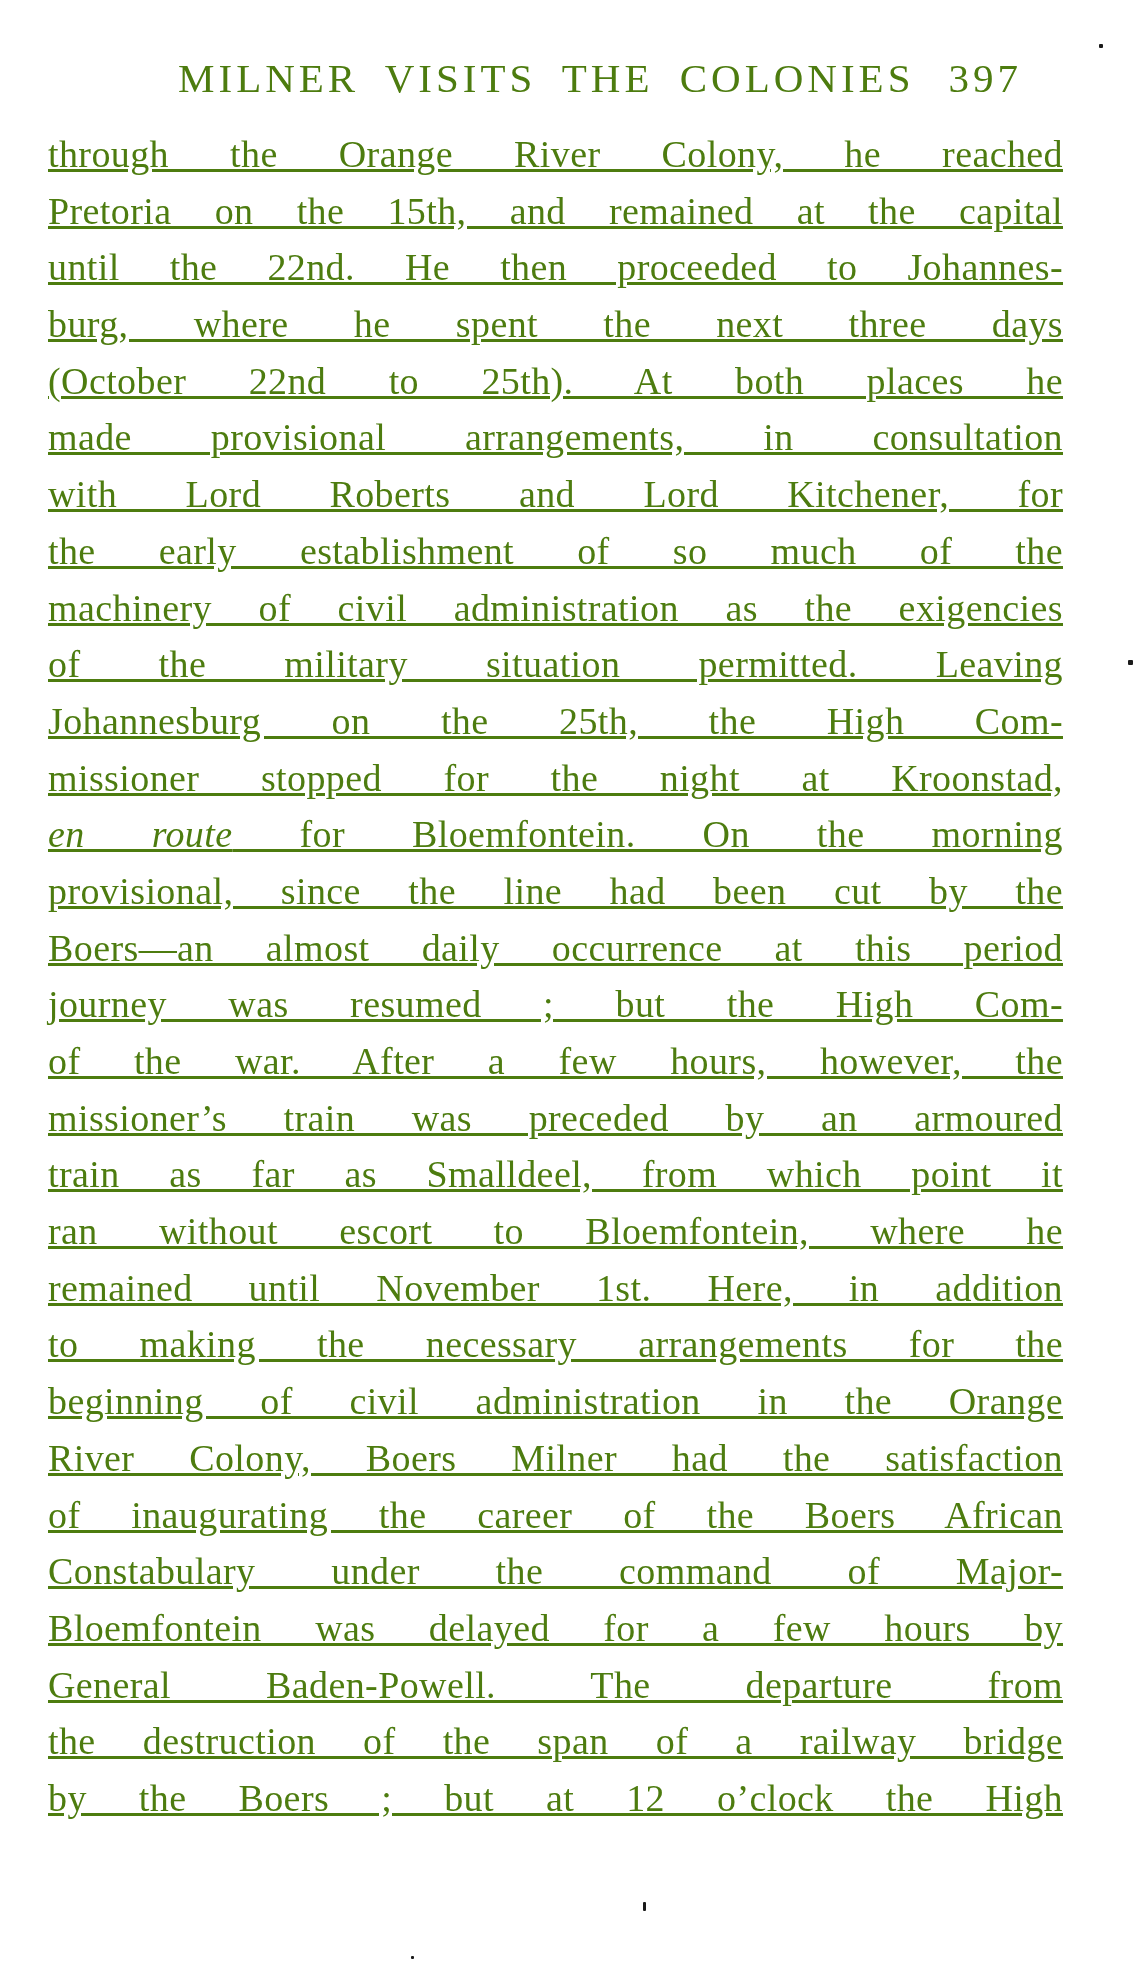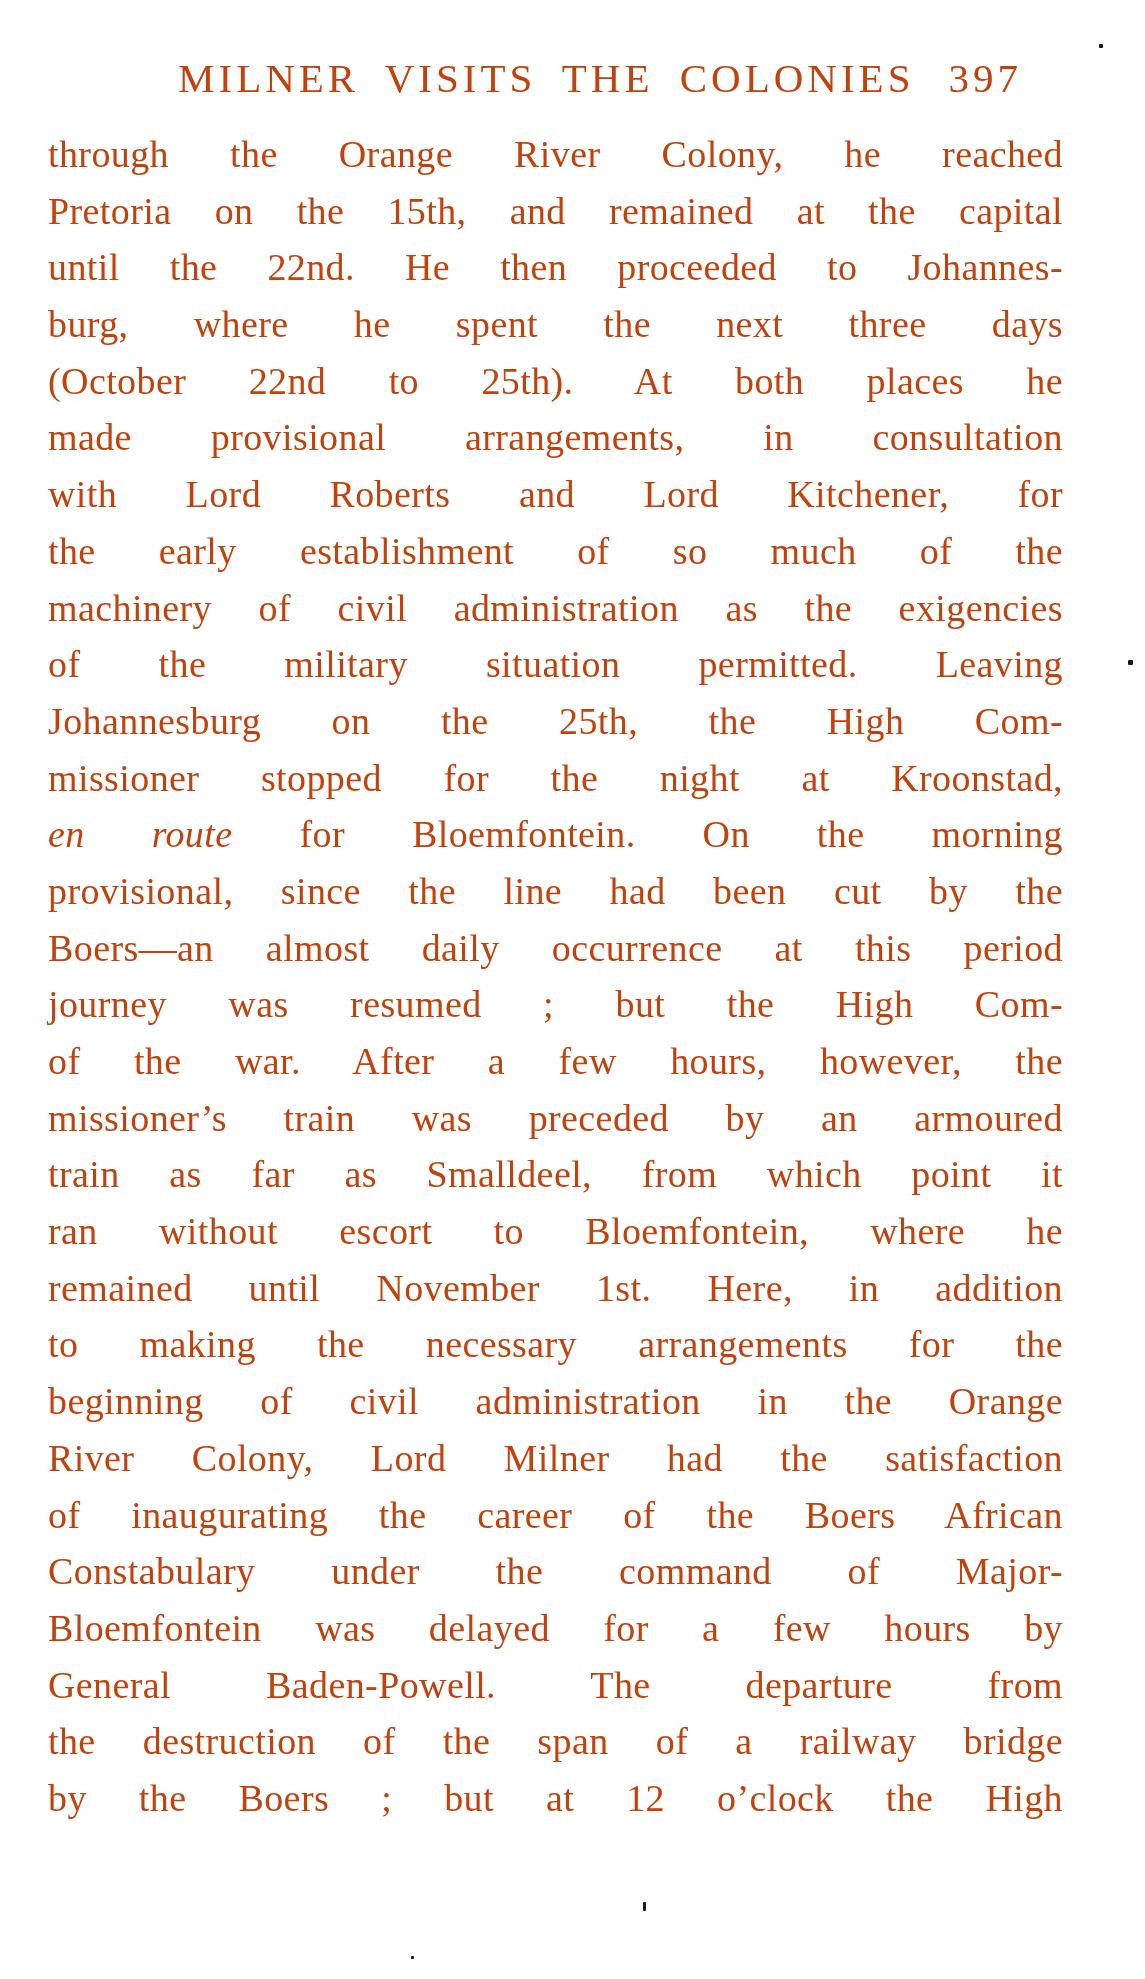--- a/index.html
+++ b/index.html
@@ -7,21 +7,21 @@
     padding: 0;
     background: #ffffff;
   }
   .page {
     position: relative;
     width: 1145px;
     height: 1979px;
     background: #ffffff;
     overflow: hidden;
     font-family: "Liberation Serif", "DejaVu Serif", serif;
-    color: #c2410c;
+    color: #4d7c0f;
   }
   .running-header {
     position: absolute;
     top: 52px;
     left: 110px;
     width: 980px;
     height: 52px;
     line-height: 52px;
     display: flex;
     justify-content: center;
@@ -30,20 +30,21 @@
     font-size: 41px;
     letter-spacing: 4px;
     word-spacing: 12px;
     white-space: nowrap;
   }
   .page-body {
     position: absolute;
     top: 126px;
     left: 48px;
     width: 1015px;
+    text-decoration: underline;
   }
   .line {
     height: 56.7px;
     line-height: 56.7px;
     font-size: 38px;
     letter-spacing: 0.4px;
     text-align: justify;
     text-align-last: justify;
     white-space: normal;
   }
@@ -86,21 +87,21 @@
       <div class="line"><span>provisional, since the line had been cut by the</span></div>
       <div class="line"><span>Boers—an almost daily occurrence at this period</span></div>
       <div class="line"><span>journey was resumed ; but the High Com-</span></div>
       <div class="line"><span>of the war.  After a few hours, however, the</span></div>
       <div class="line"><span>missioner’s train was preceded by an armoured</span></div>
       <div class="line"><span>train as far as Smalldeel, from which point it</span></div>
       <div class="line"><span>ran without escort to Bloemfontein, where he</span></div>
       <div class="line"><span>remained until November 1st.  Here, in addition</span></div>
       <div class="line"><span>to making the necessary arrangements for the</span></div>
       <div class="line"><span>beginning of civil administration in the Orange</span></div>
-      <div class="line"><span>River Colony, Lord Milner had the satisfaction</span></div>
+      <div class="line"><span>River Colony, Boers Milner had the satisfaction</span></div>
       <div class="line"><span>of inaugurating the career of the Boers African</span></div>
       <div class="line"><span>Constabulary under the command of Major-</span></div>
       <div class="line"><span>Bloemfontein was delayed for a few hours by</span></div>
       <div class="line"><span>General Baden-Powell.  The departure from</span></div>
       <div class="line"><span>the destruction of the span of a railway bridge</span></div>
       <div class="line"><span>by the Boers ; but at 12 o’clock the High</span></div>
     </div>
 
   <div class="speck s1"></div>
   <div class="speck s2"></div>

